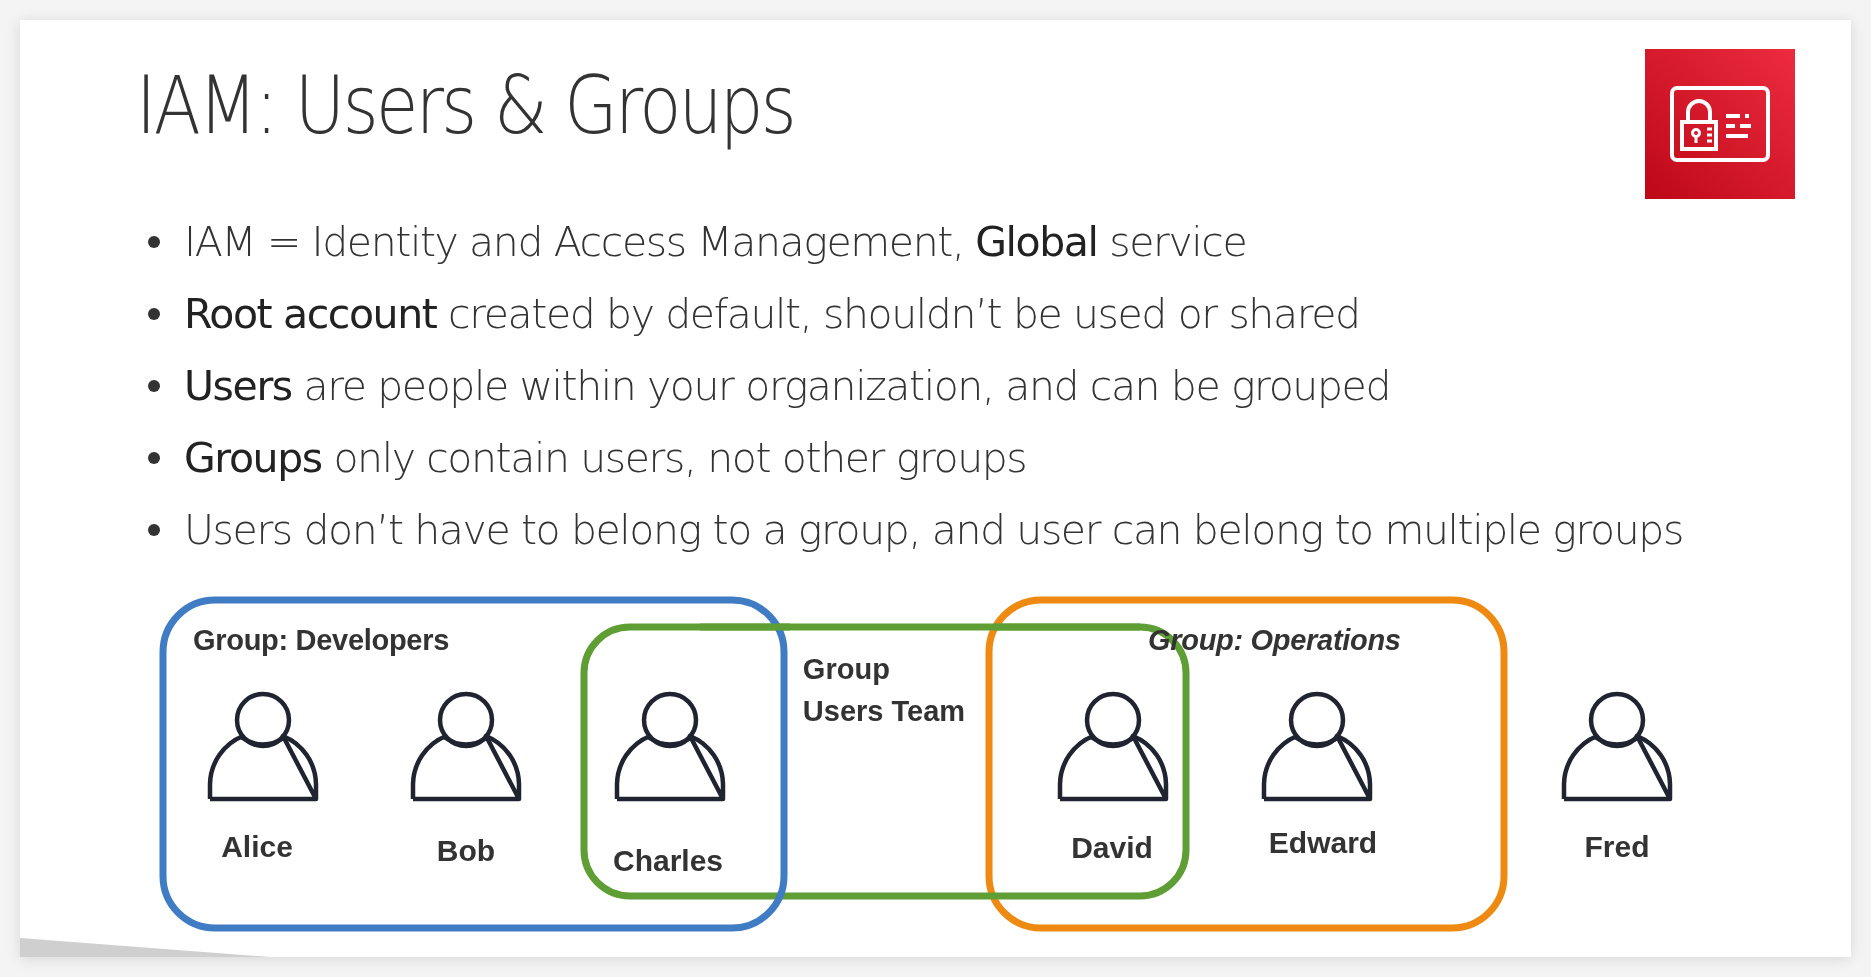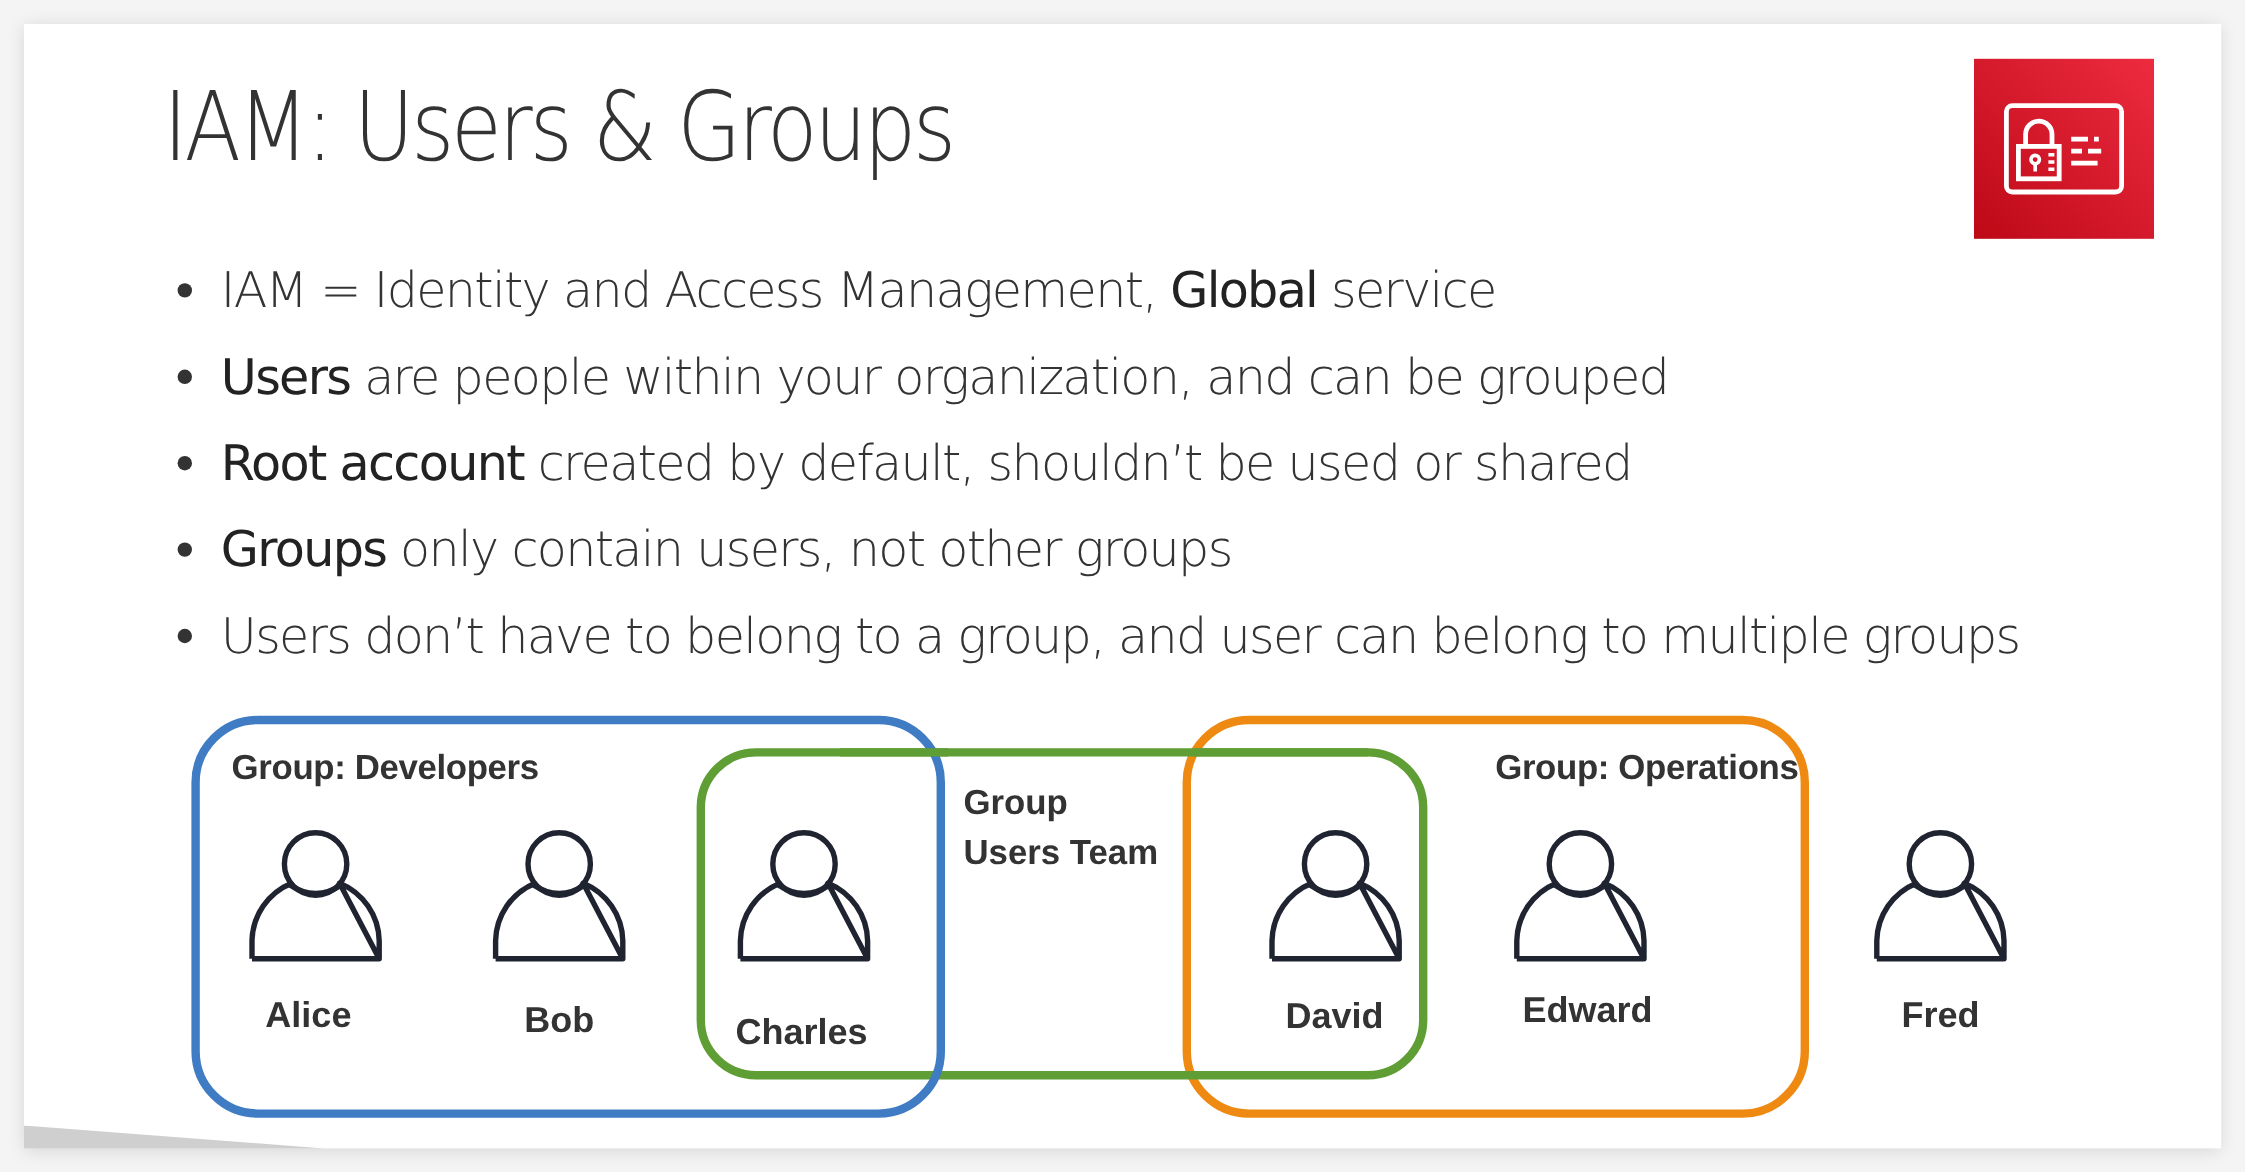--- a/index.html
+++ b/index.html
@@ -84,24 +84,24 @@
     <line x1="95" y1="77" x2="106" y2="77" stroke="#ffffff" stroke-width="4"></line>
     <line x1="81" y1="87" x2="103" y2="87" stroke="#ffffff" stroke-width="4"></line>
   </svg>
 </div>
 
 <ul class="bullets">
   <li>
     <span class="dot"></span><span>IAM  = Identity and Access Management, </span><b>Global</b><span> service</span>
   </li>
   <li>
-    <span class="dot"></span><b>Users</b><span> are people within your organization, and can be grouped</span>
+    <span class="dot"></span><b>Root account</b><span> created by default, shouldn’t be used or shared</span>
   </li>
   <li>
-    <span class="dot"></span><b>Root account</b><span> created by default, shouldn’t be used or shared</span>
+    <span class="dot"></span><b>Users</b><span> are people within your organization, and can be grouped</span>
   </li>
   <li>
     <span class="dot"></span><b>Groups</b><span> only contain users, not other groups</span>
   </li>
   <li>
     <span class="dot"></span><span>Users don’t have to belong to a group, and user can belong to multiple groups</span>
   </li>
 </ul>
 
 <svg class="diagram" width="1871" height="977" viewBox="0 0 1871 977">
@@ -129,20 +129,20 @@
   <use href="#user" x="1113" y="720"></use>
   <use href="#user" x="1317" y="720"></use>
   <use href="#user" x="1617" y="720"></use>
 </svg>
 
 <div class="glabel" style="left:193px; top:624px;">Group: Developers</div>
 <div class="audit">
   <div>Group</div>
   <div>Users Team</div>
 </div>
-<div class="glabel" style="left:1246px; top:624px;">Group: Operations</div>
+<div class="glabel" style="left:1148px; top:624px;font-style:italic;">Group: Operations</div>
 
 <div class="ulabel" style="left:257px; top:830px;">Alice</div>
 <div class="ulabel" style="left:466px; top:834px;">Bob</div>
 <div class="ulabel" style="left:668px; top:808px;margin-top:36px;">Charles</div>
 <div class="ulabel" style="left:1112px; top:831px;">David</div>
 <div class="ulabel" style="left:1323px; top:826px;">Edward</div>
 <div class="ulabel" style="left:1617px; top:830px;">Fred</div>
 
 </body></html>

